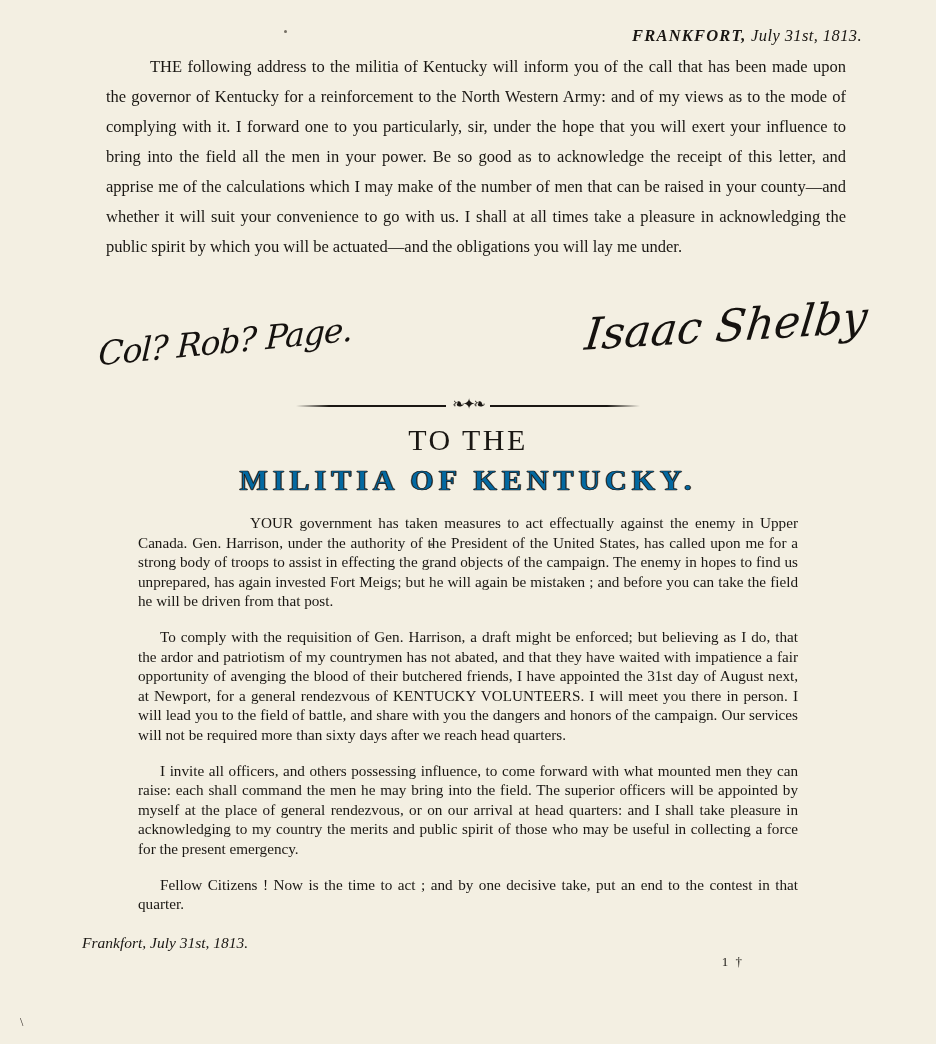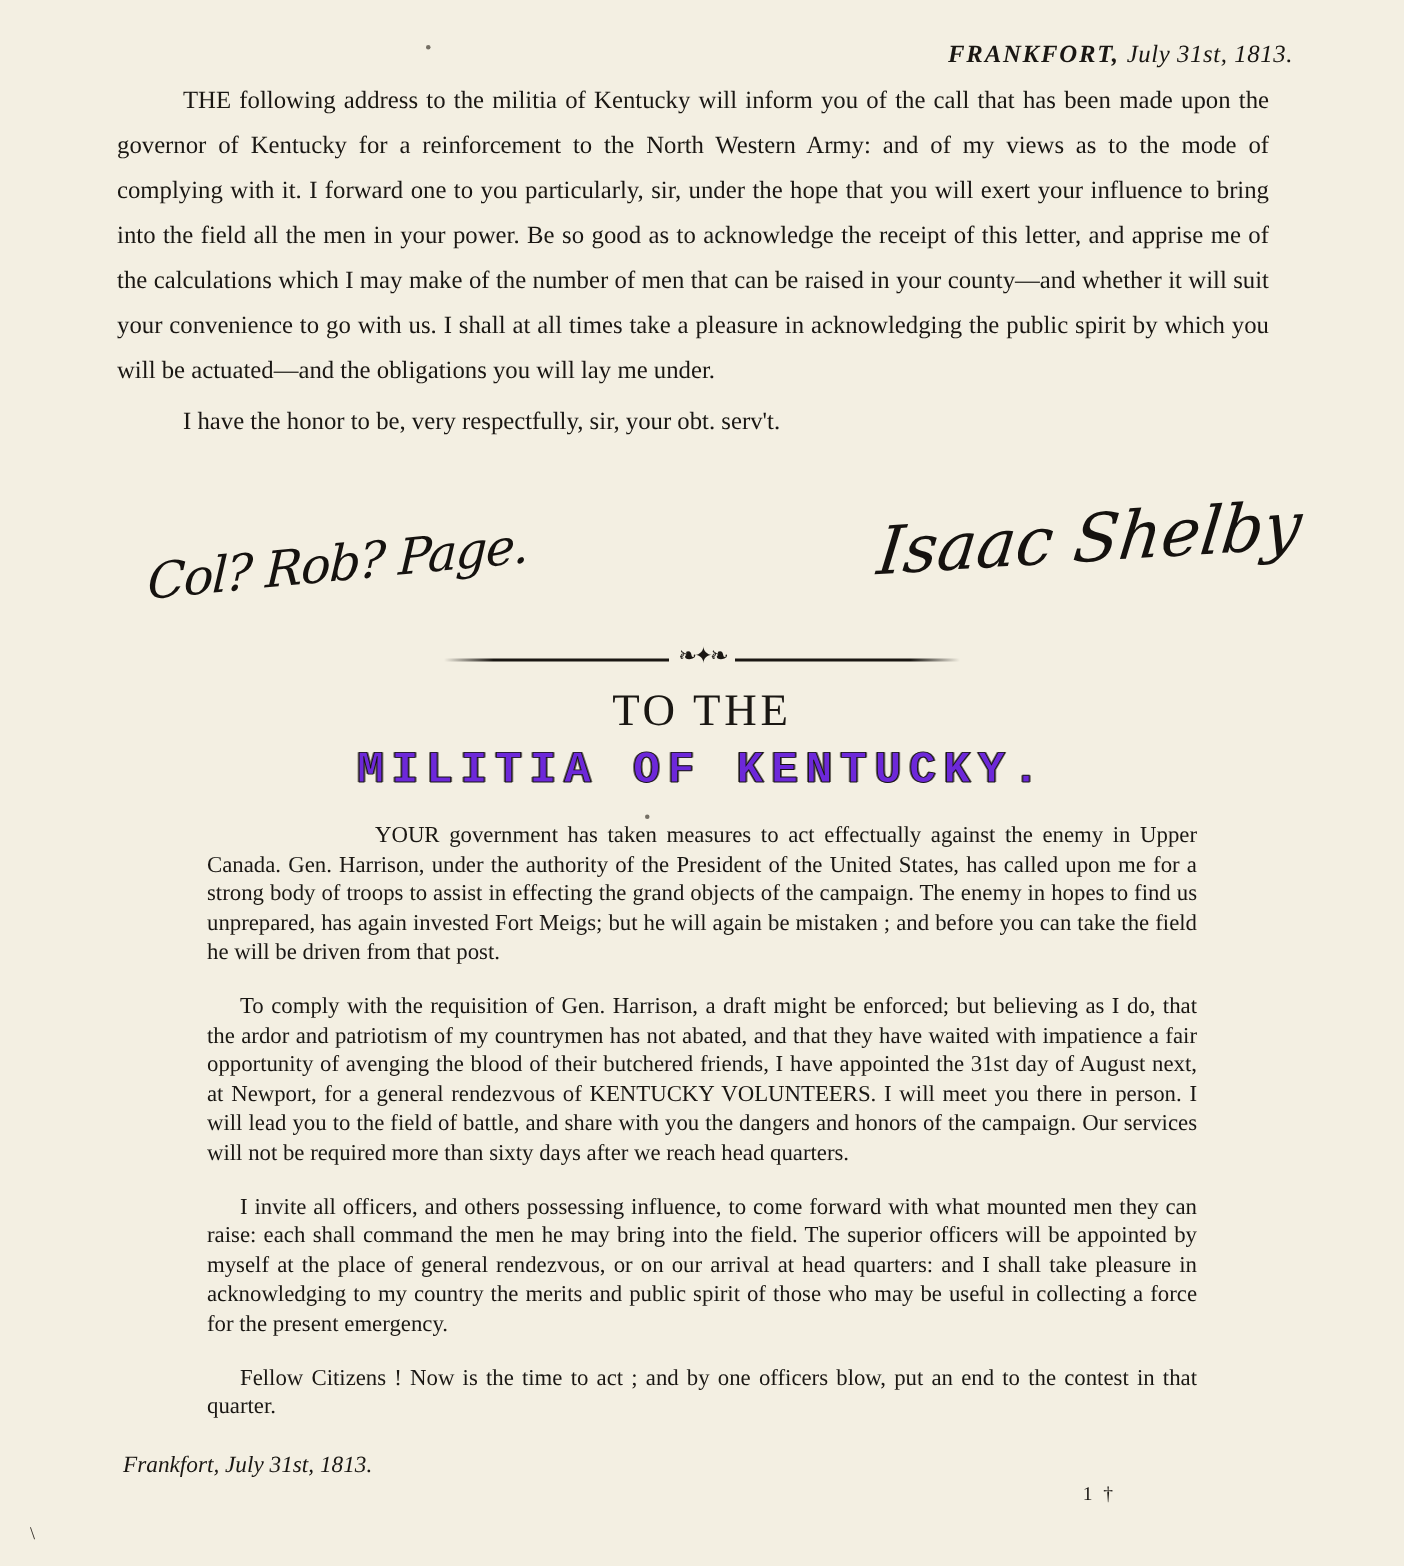--- a/index.html
+++ b/index.html
@@ -40,21 +40,21 @@
     font-style: italic;
   }
   .salutation {
     margin: 4px 0 6px 48px;
     font-size: 15px;
     letter-spacing: .6px;
     font-variant: small-caps;
     text-transform: uppercase;
   }
   .letter-body {
-    margin: 0 48px 0 36px;
+    margin: 0 48px 0 64px;
     font-size: 16.5px;
     line-height: 30px;
     text-align: justify;
     text-justify: inter-word;
   }
   .letter-body p {
     margin: 0;
     text-indent: 44px;
   }
   .letter-body p + p {
@@ -118,26 +118,26 @@
 
   
   .to-the {
     text-align: center;
     font-size: 30px;
     letter-spacing: 2.5px;
     margin: 2px 0 6px 0;
   }
   .headline {
     text-align: center;
-    font-family: Liberation Mono, monospace;
+    font-family: Liberation Serif, serif;
     font-weight: bold;
     font-size: 30px;
     letter-spacing: 5px;
     margin: 0 0 16px 0;
-    color: #6d28d9;
+    color: #0369a1;
     -webkit-text-stroke: 0.6px #141110;
     text-shadow: 1px 0 0 #6f6a60, -1px 0 0 #6f6a60;
   }
 
   
   .address {
     margin: 0 80px 0 80px;
     font-size: 15.2px;
     line-height: 19.6px;
     text-align: justify;
@@ -210,42 +210,41 @@
   <div class="speck" style="left:430px;top:543px;"></div>
 
   <div class="dateline">
     <span class="place">FRANKFORT,</span>
     <span class="date">July 31st, 1813.</span>
   </div>
 
 
   <div class="letter-body">
     <p>THE following address to the militia of Kentucky will inform you of the call that has been made upon the governor of Kentucky for a reinforcement to the North Western Army: and of my views as to the mode of complying with it.   I forward one to you particularly, sir, under the hope that you will exert your influence to bring into the field all the men in your power.   Be so good as to acknowledge the receipt of this letter, and apprise me of the calculations which I may make of the number of men that can be raised in your county—and whether it will suit your convenience to go with us.   I shall at all times take a pleasure in acknowledging the public spirit by which you will be actuated—and the obligations you will lay me under.</p>
-    <p>I have the honor to be, very respectfully, sir, your obt. serv't.</p>
   </div>
 
   <div class="sig-row">
     <div class="sig sig-left">Col? Rob? Page.</div>
     <div class="sig sig-right">Isaac Shelby</div>
   </div>
 
   <div class="divider">
     <span class="bar thin-l"></span>
     <span class="knot">❧✦❧</span>
     <span class="bar thin-r"></span>
   </div>
 
   <div class="to-the">TO THE</div>
   <div class="headline">MILITIA OF KENTUCKY.</div>
 
   <div class="address">
     <p class="first">YOUR government has taken measures to act effectually against the enemy in Upper Canada.  Gen. Harrison, under the authority of the President of the United States, has called upon me for a strong body of troops to assist in effecting the grand objects of the campaign.   The enemy in hopes to find us unprepared, has again invested Fort Meigs; but he will again be mistaken ; and before you can take the field he will be driven from that post.</p>
     <p>To comply with the requisition of Gen. Harrison, a draft might be enforced; but believing as I do, that the ardor and patriotism of my countrymen has not abated, and that they have waited with impatience a fair opportunity of avenging the blood of their butchered friends,  I have appointed the 31st day of August next, at Newport, for a general rendezvous of KENTUCKY VOLUNTEERS.  I will meet you there in person.  I will lead you to the field of battle, and share with you the dangers and honors of the campaign.  Our services will not be required more than sixty days after we reach head quarters.</p>
     <p>I invite all officers, and others possessing influence, to come forward with what mounted men they can raise: each shall command the men he may bring into the field.   The superior officers will be appointed by myself at the place of general rendezvous, or on our arrival at head quarters: and I shall take pleasure in acknowledging to my country the merits and public spirit of those who may be useful in collecting a force for the present emergency.</p>
-    <p>Fellow Citizens !   Now is the time to act ; and by one officers blow, put an end to the contest in that quarter.</p>
+    <p>Fellow Citizens !   Now is the time to act ; and by one decisive take, put an end to the contest in that quarter.</p>
   </div>
 
 
   <div class="footer-row">
     <div class="footer-place">Frankfort, July 31st, 1813.</div>
     <div class="page-mark">1 †</div>
   </div>
 
   <div class="corner-tick">\</div>
 

